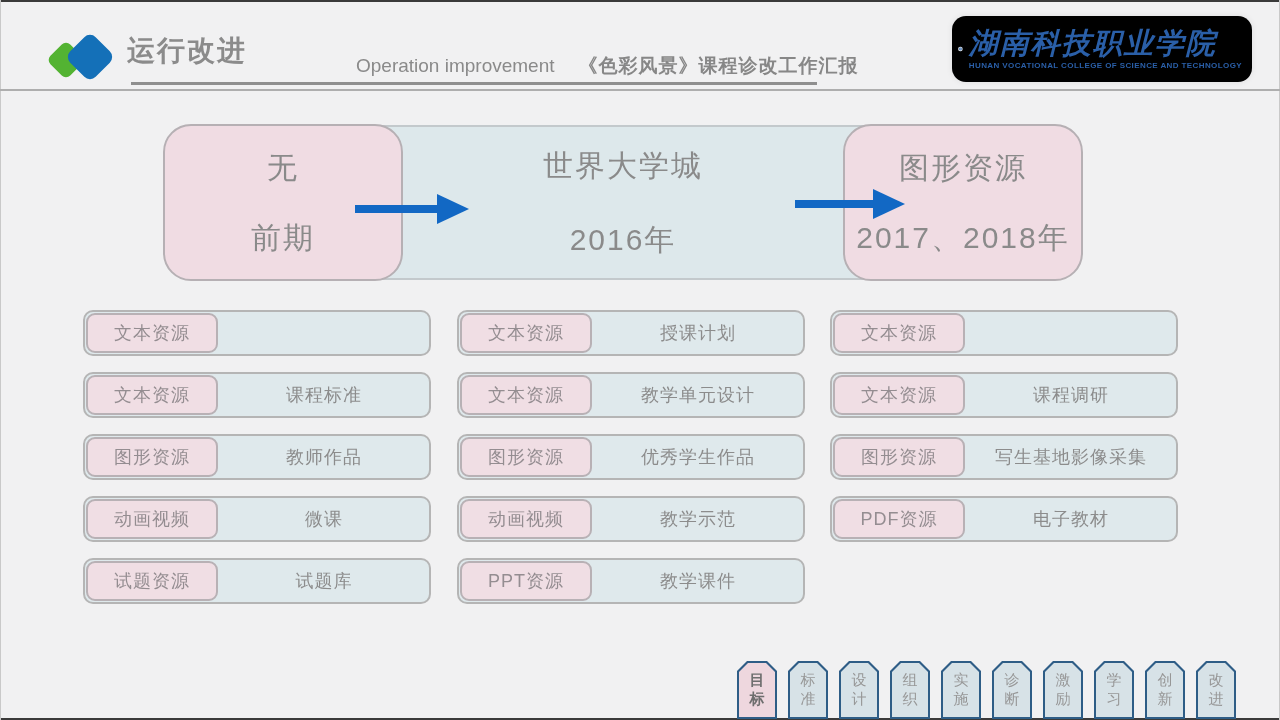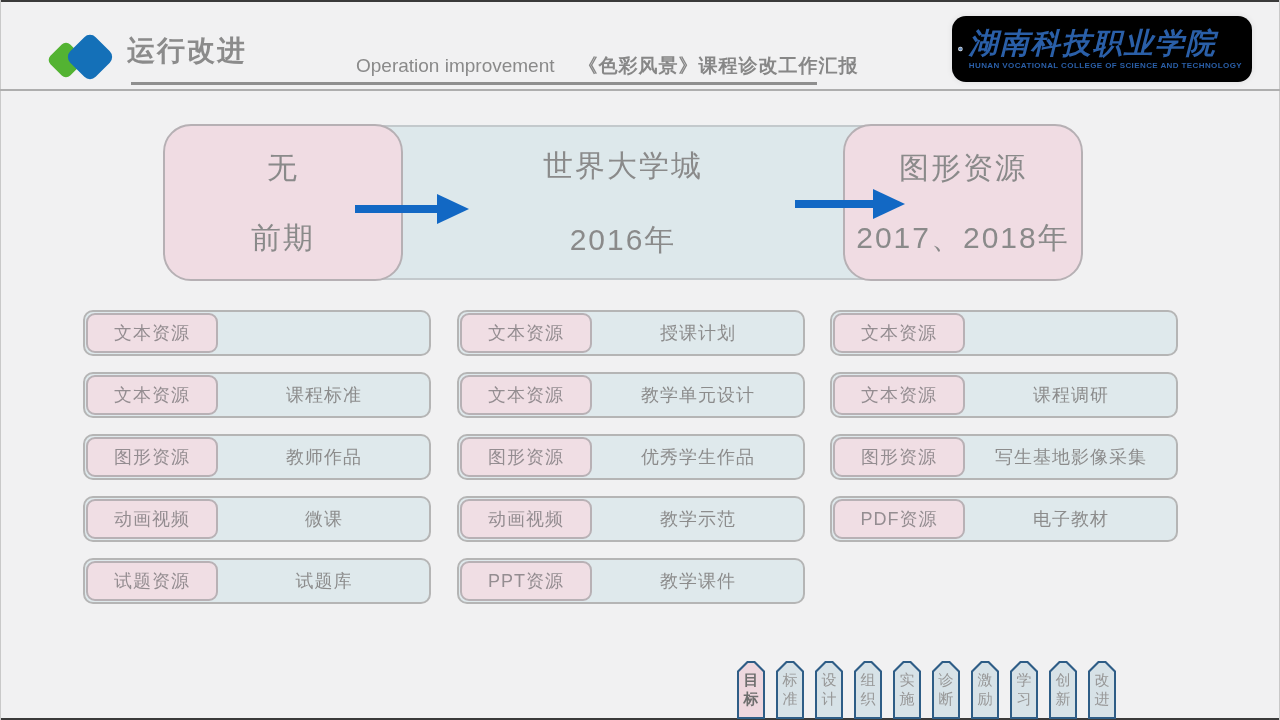--- a/index.html
+++ b/index.html
@@ -83,21 +83,21 @@
     font-size:18px; color:#948d91; letter-spacing:1px;
   }
   .res-item {
     position:absolute; left:134px; right:0; top:0; bottom:0;
     display:flex; align-items:center; justify-content:center;
     font-size:18px; color:#8c8c8c; letter-spacing:1px;
   }
 
   
   .nav-tabs { position:absolute; left:737px; top:661px; display:flex; gap:11px; }
-  .tab { position:relative; width:28px; height:58px; cursor:pointer; }
+  .tab { position:relative; width:40px; height:58px; cursor:pointer; }
   .tab-border {
     position:absolute; inset:0; background:#2e5d86;
     clip-path:polygon(10px 0, calc(100% - 10px) 0, 100% 10px, 100% 100%, 0 100%, 0 10px);
   }
   .tab-fill {
     position:absolute; inset:2px; background:#d7e2e7;
     clip-path:polygon(9px 0, calc(100% - 9px) 0, 100% 9px, 100% 100%, 0 100%, 0 9px);
   }
   .tab.active .tab-fill { background:#eed7de; }
   .tab-label {

